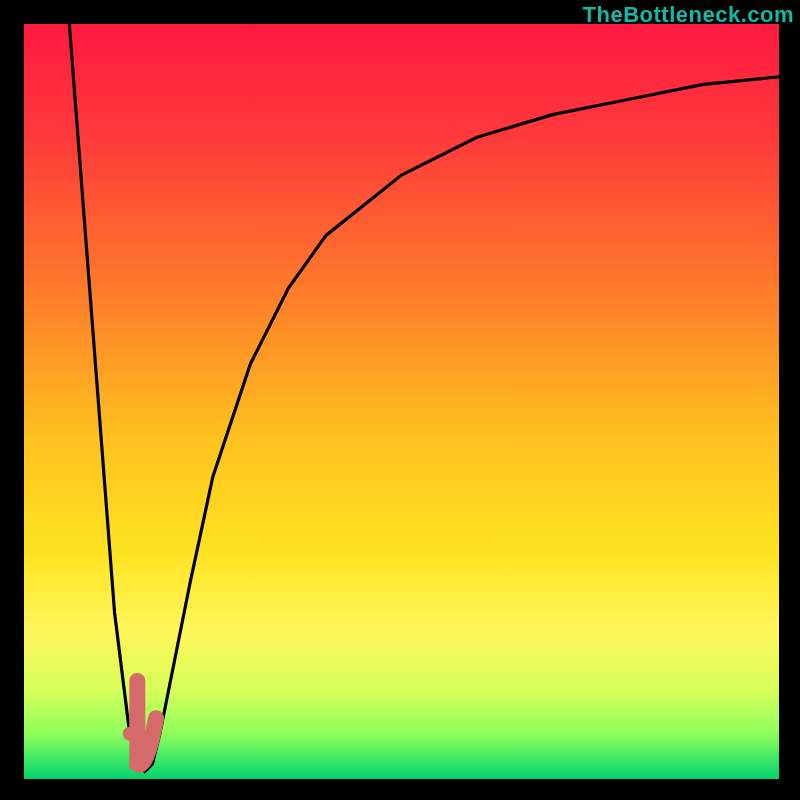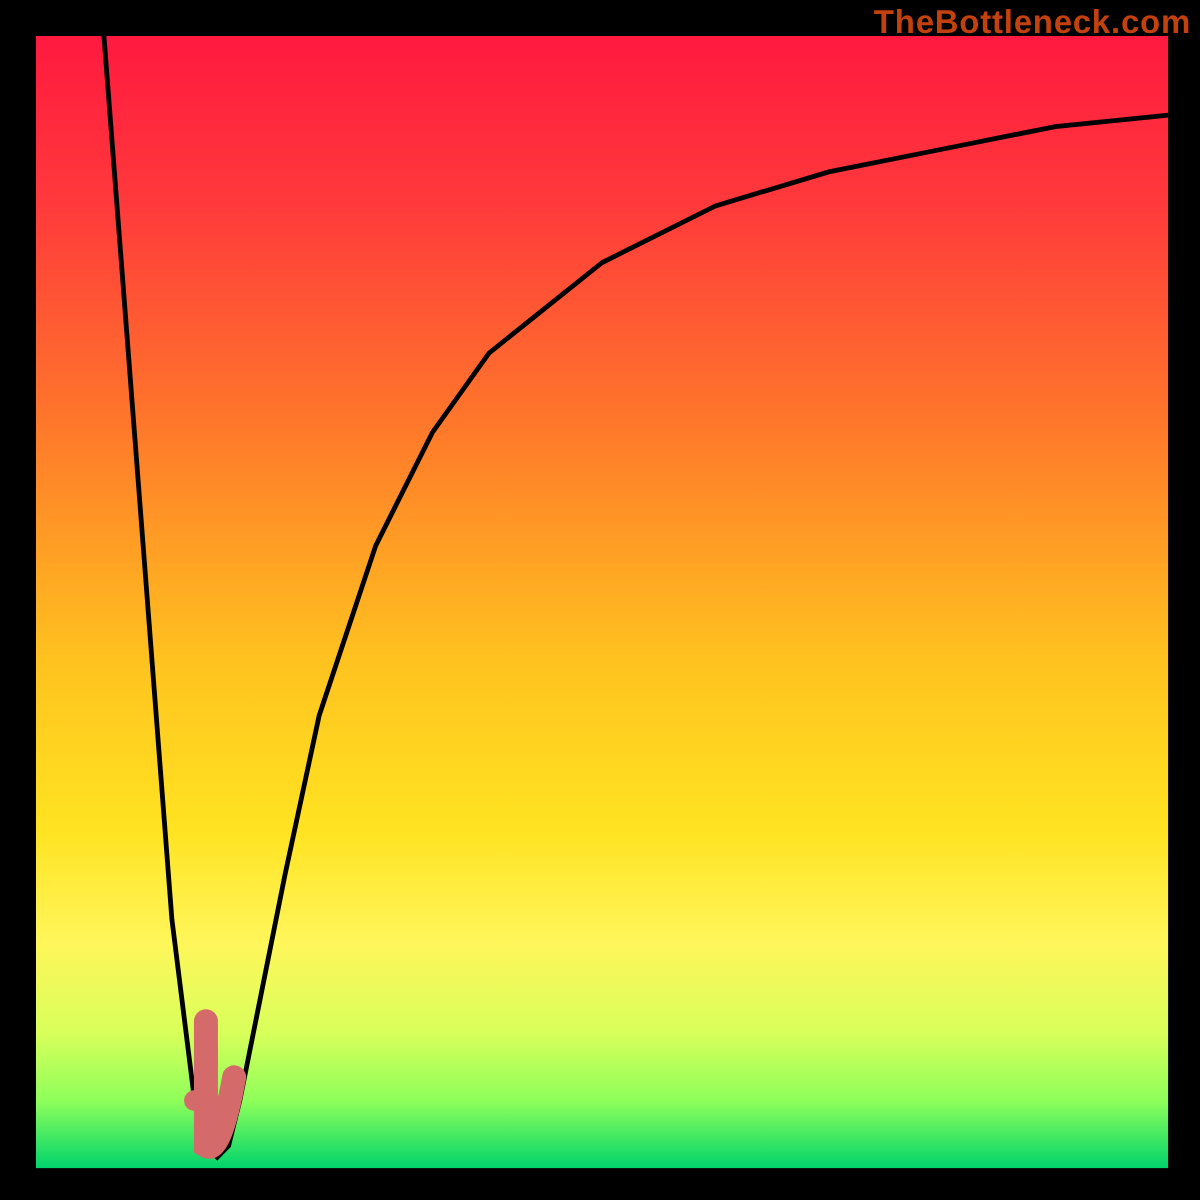--- a/index.html
+++ b/index.html
@@ -14,21 +14,21 @@
   .frame {
     position: relative;
     width: 800px;
     height: 800px;
     background: #000;
   }
   .watermark {
     position: absolute;
     top: 2px;
     right: 6px;
-    color: #c2410c;
+    color: #14b8a6;
     font-size: 22px;
     font-weight: 600;
     letter-spacing: 0.5px;
     z-index: 50;
     user-select: none;
   }
   .plot {
     position: absolute;
     left: 24px;
     top: 24px;

